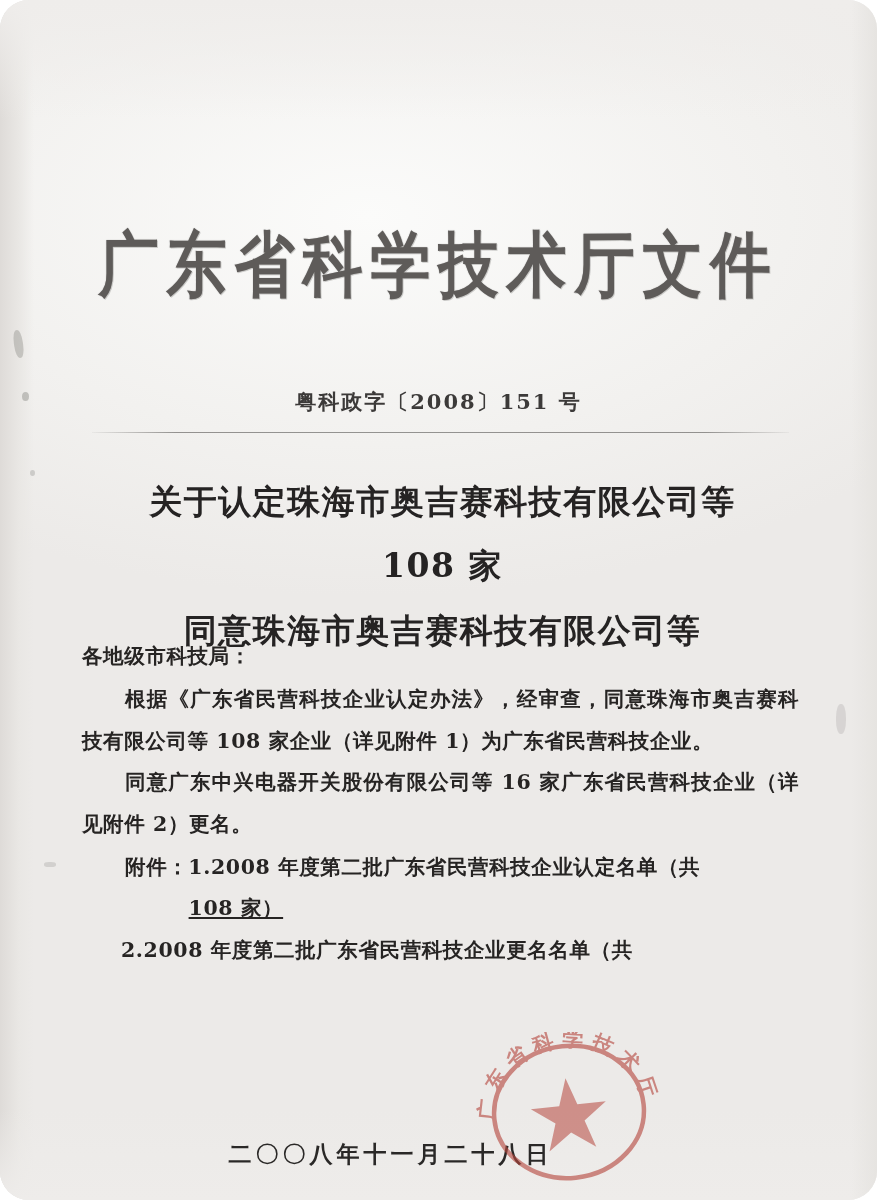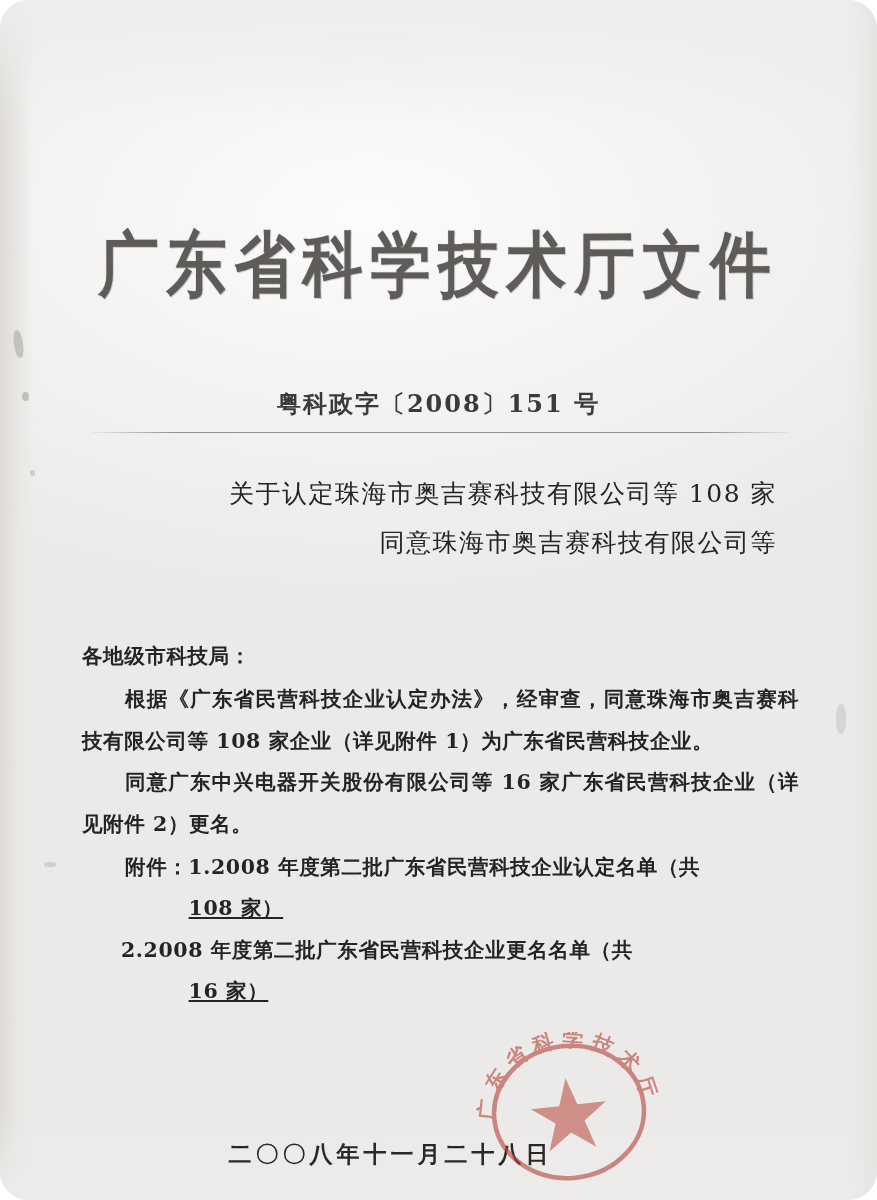--- a/index.html
+++ b/index.html
@@ -67,21 +67,21 @@
     transform: scaleY(1.18);
     transform-origin: center top;
   }
 
   
   .doc-number {
     position: absolute;
     left: 0; right: 0;
     top: 388px;
     text-align: center;
-    font-size: 24px;
+    font-size: 21px;
     font-weight: 700;
     letter-spacing: 2px;
     color: #3c3a39;
   }
 
   
   .rule {
     position: absolute;
     left: 92px;
     right: 88px;
@@ -89,23 +89,23 @@
     height: 1px;
     background: linear-gradient(90deg, rgba(80,78,76,0.05), rgba(70,68,66,0.55) 12%, rgba(70,68,66,0.55) 88%, rgba(80,78,76,0.05));
   }
 
   
   .doc-title {
     position: absolute;
     left: 108px;
     right: 100px;
     top: 470px;
-    text-align: right;
-    font-size: 25px;
-    font-weight: 400;
+    text-align: center;
+    font-size: 33px;
+    font-weight: 700;
     line-height: 1.95;
     letter-spacing: 1.5px;
     color: #252323;
   }
   .doc-title .ln { display: block; }
 
   
   .body-block {
     position: absolute;
     left: 82px;
@@ -218,21 +218,20 @@
 
     <div class="body-block">
       <p class="salutation">各地级市科技局：</p>
       <p class="para">根据《广东省民营科技企业认定办法》，经审查，同意珠海市奥吉赛科技有限公司等 108 家企业（详见附件 1）为广东省民营科技企业。</p>
       <p class="para">同意广东中兴电器开关股份有限公司等 16 家广东省民营科技企业（详见附件 2）更名。</p>
 
       <div class="attach-block">
         <span class="attach-label">附件：</span><span>1.</span><span>2008 年度第二批广东省民营科技企业认定名单（共</span>
         <span class="attach-cont">108 家）</span>
         <span class="attach-item"><span>2.</span><span>2008 年度第二批广东省民营科技企业更名名单（共</span></span>
-        <span class="attach-cont">16 家）</span>
       </div>
     </div>
 
     <div class="doc-date">二〇〇八年十一月二十八日</div>
   </div>
 
   <div class="seal">
     <svg width="198" height="160" viewBox="0 0 198 160" xmlns="http://www.w3.org/2000/svg">
       <defs>
         <path id="sealArc" d="M 24,80 A 75,66 0 1 1 174,80"></path>

